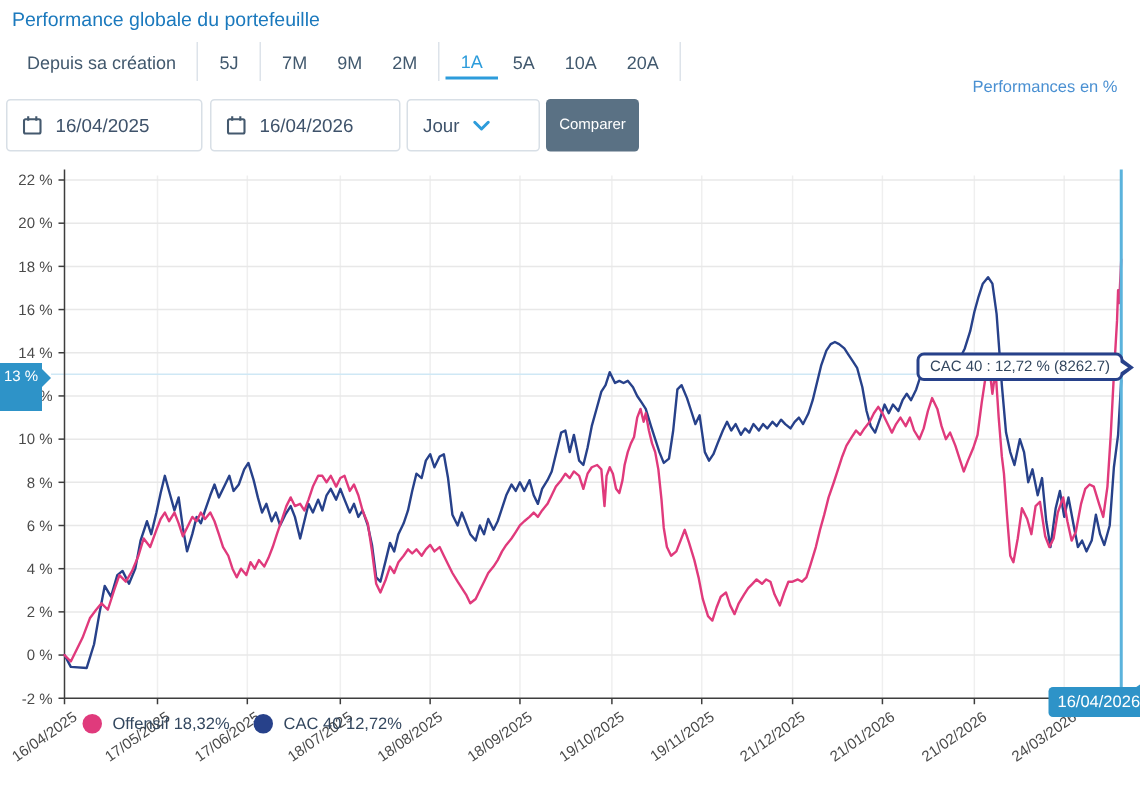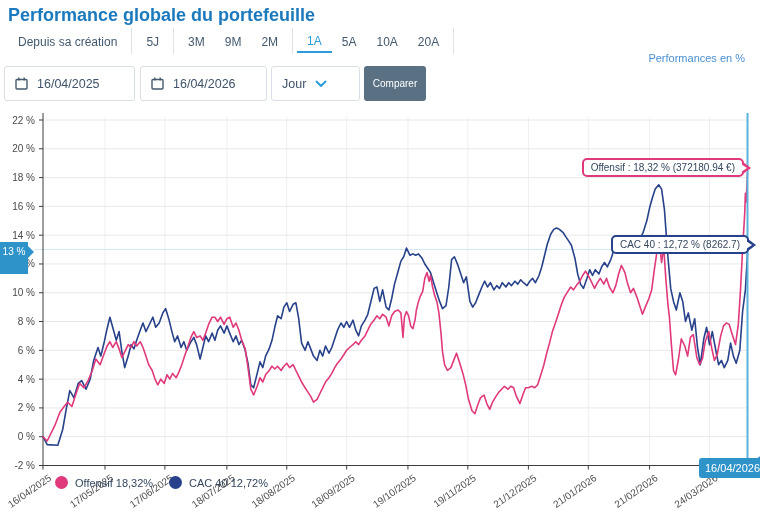--- a/index.html
+++ b/index.html
@@ -4,21 +4,21 @@
 <style>
   :root{
     --title:#1b79bd; --tab:#42596e; --tab-active:#2d9cdb; --link:#4a90d2;
     --button:#5a7184; --badge:#2e93c8; --ink:#3f536b; --border:#d8dfe6;
   }
   *{box-sizing:border-box;margin:0;padding:0}
   html,body{background:#fff}
   body{font-family:"Liberation Sans","DejaVu Sans",sans-serif;}
   #app{position:relative;width:760px;height:529px;background:#fff;overflow:hidden}
 
-  .page-title{position:absolute;left:8px;top:5px;font-size:18px;font-weight:bold;color:var(--title)}
+  .page-title{position:absolute;left:8px;top:5px;font-size:13px;font-weight:normal;color:var(--title)}
 
   .tabs{position:absolute;left:8px;top:27px;display:flex;align-items:center;height:28px;font-size:12px;font-weight:normal;color:var(--tab)}
   .tab{padding:5px 10px 3px;cursor:pointer;white-space:nowrap}
   .tab.active{color:var(--tab-active);border-bottom:2px solid var(--tab-active)}
   .tab-divider{width:1px;height:26px;background:#dde3ea;margin:0 4px}
 
   .perf-link{position:absolute;right:15px;top:52px;font-size:11px;color:var(--link);cursor:pointer}
 
   .ctrl{position:absolute;top:66px;height:35px;border:1px solid var(--border);border-radius:3px;background:#fff;display:flex;align-items:center;gap:9px;padding:0 10px;font-size:12.5px;color:var(--ink)}
   .ctrl.date1{left:4px;width:131px}
@@ -52,21 +52,21 @@
 
 <div id="app">
 
   <div class="page-title">Performance globale du portefeuille</div>
 
   <div class="tabs">
     <div class="tab">Depuis sa création</div>
     <div class="tab-divider"></div>
     <div class="tab">5J</div>
     <div class="tab-divider"></div>
-    <div class="tab">3M</div>
+    <div class="tab">7M</div>
     <div class="tab">9M</div>
     <div class="tab">2M</div>
     <div class="tab-divider"></div>
     <div class="tab active">1A</div>
     <div class="tab">5A</div>
     <div class="tab">10A</div>
     <div class="tab">20A</div>
     <div class="tab-divider"></div>
   </div>
 
@@ -182,21 +182,20 @@
       <text x="658.5745" y="479.5" text-anchor="end" font-size="10" fill="#4a4a4a" transform="rotate(-35 658.5745 479.5)">21/02/2026</text>
       <line x1="709.457" x2="709.457" y1="465.5" y2="469.5" stroke="#3d3d3d" stroke-width="1"></line>
       <text x="718.457" y="479.5" text-anchor="end" font-size="10" fill="#4a4a4a" transform="rotate(-35 718.457 479.5)">24/03/2026</text>
       <polyline points="43.0,436.7 47.2,444.6 57.8,445.3 62.7,429.5 66.2,409.4 69.8,390.6 74.0,397.8 78.2,383.4 81.7,380.6 86.0,389.2 90.2,379.1 93.7,360.4 98.0,347.5 100.8,356.1 104.3,341.7 107.1,328.7 109.9,317.2 112.7,327.3 116.3,340.3 119.1,331.6 121.9,351.8 124.7,367.6 128.2,356.1 131.1,344.6 133.9,348.9 136.7,340.3 140.2,330.2 143.0,323.0 145.9,331.6 150.1,323.0 152.9,317.2 155.7,327.3 159.2,323.0 162.8,312.9 165.6,308.6 169.1,320.1 171.9,331.6 174.7,341.7 177.6,335.9 181.1,347.5 183.9,341.7 186.7,350.3 190.2,343.1 193.8,337.4 196.6,344.6 200.1,359.0 202.9,347.5 205.7,335.9 208.6,341.7 212.1,333.1 214.9,340.3 217.7,330.2 220.5,325.9 224.1,333.1 226.9,325.9 229.7,333.1 233.2,341.7 236.0,335.9 238.9,344.6 241.7,340.3 245.2,350.3 248.0,363.3 250.8,384.9 253.6,387.8 257.2,373.4 260.0,361.9 262.8,367.6 265.6,356.1 269.1,348.9 272.0,340.3 274.8,327.3 277.6,315.8 281.1,318.7 283.9,307.1 286.8,302.8 289.6,311.5 293.1,304.3 295.9,302.8 298.7,318.7 301.6,343.1 305.1,350.3 307.9,341.7 310.7,348.9 313.5,356.1 317.1,360.4 319.9,350.3 322.7,356.1 325.5,346.0 329.0,353.2 331.8,347.5 334.7,338.8 337.5,330.2 341.0,323.0 343.8,327.3 346.6,321.5 349.5,327.3 353.0,320.1 355.8,330.2 358.6,335.9 361.4,325.9 365.0,320.1 367.8,314.3 370.6,302.8 374.1,288.4 376.9,287.0 379.8,301.4 382.6,289.9 386.1,307.1 388.9,310.0 391.7,298.5 394.5,284.1 398.1,271.2 400.9,261.1 403.7,256.8 406.5,248.1 410.0,255.3 412.9,253.9 415.7,255.3 418.5,253.9 422.0,258.2 424.8,264.0 427.7,268.3 430.5,272.6 434.0,284.1 436.8,292.8 439.6,301.4 442.5,308.6 446.0,305.7 448.8,287.0 451.6,259.6 454.4,256.8 458.0,265.4 460.8,274.0 463.6,282.7 466.4,276.9 469.9,301.4 472.7,307.1 475.6,302.8 478.4,295.6 481.9,287.0 484.7,281.2 487.5,287.0 490.4,282.7 493.9,289.9 496.7,285.6 499.5,288.4 502.3,282.7 505.9,287.0 508.7,282.7 511.5,285.6 515.0,281.2 517.8,284.1 520.7,279.8 523.5,282.7 527.0,285.6 529.8,281.2 532.6,278.4 535.4,282.7 539.0,275.5 541.8,266.8 544.6,255.3 547.4,243.8 550.9,233.7 553.8,229.4 556.6,228.0 559.4,229.4 562.9,232.3 565.7,236.6 568.6,240.9 571.4,245.2 574.9,258.2 577.7,274.0 580.5,284.1 583.4,288.4 586.9,278.4 589.7,269.7 592.5,275.5 595.3,269.7 598.9,274.0 601.7,266.8 604.5,262.5 607.3,266.8 610.8,259.6 613.6,251.0 616.5,242.4 619.3,236.6 622.8,240.9 625.6,238.0 628.4,243.8 631.3,239.5 634.8,245.2 637.6,240.9 640.4,238.0 643.2,232.3 646.8,220.8 649.6,207.8 652.4,197.7 655.2,189.1 658.7,184.8 661.6,189.1 664.4,209.3 667.9,256.8 670.7,288.4 673.5,301.4 676.3,310.0 679.9,292.8 682.7,301.4 685.5,321.5 688.3,312.9 691.8,330.2 694.7,318.7 697.5,347.5 700.3,364.7 703.8,338.8 706.6,327.3 709.5,344.6 712.3,331.6 715.8,350.3 718.6,364.7 721.4,360.4 724.3,367.6 727.8,360.4 730.6,343.1 733.4,356.1 736.2,363.3 739.8,350.3 742.6,311.5 745.4,289.9 747.5,253.6" fill="none" stroke="#27418a" stroke-width="1.6" stroke-linejoin="round" stroke-linecap="round"></polyline>
       <polyline points="43.0,436.7 47.2,441.0 55.0,425.2 59.9,412.2 64.1,406.5 67.7,402.2 71.9,406.5 76.1,393.5 79.6,383.4 83.9,387.8 88.1,380.6 92.3,370.5 95.8,359.0 100.1,364.7 104.3,353.2 107.1,346.0 109.9,341.7 112.7,347.5 116.3,341.7 119.1,348.9 121.9,357.5 124.7,351.8 128.2,344.6 131.1,347.5 133.9,341.7 136.7,346.0 140.2,341.7 143.0,347.5 145.9,356.1 148.7,364.7 152.2,370.5 155.0,379.1 157.8,384.9 160.7,379.1 164.2,383.4 167.0,374.8 169.8,379.1 172.6,373.4 176.2,377.7 179.0,371.9 181.8,364.7 184.6,356.1 188.1,346.0 190.9,337.4 193.8,331.6 196.6,337.4 200.1,335.9 202.9,340.3 205.7,333.1 208.6,324.4 212.1,317.2 214.9,317.2 217.7,321.5 220.5,317.2 224.1,324.4 226.9,318.7 229.7,317.2 233.2,327.3 236.0,323.0 238.9,330.2 241.7,340.3 245.2,348.9 248.0,367.6 250.8,389.2 253.6,395.0 257.2,386.3 260.0,377.7 262.8,382.0 265.6,374.8 269.1,370.5 272.0,366.2 274.8,369.0 277.6,366.2 281.1,370.5 283.9,366.2 286.8,363.3 289.6,367.6 293.1,364.7 295.9,370.5 298.7,376.2 301.6,382.0 305.1,387.8 307.9,392.1 310.7,396.4 313.5,402.2 317.1,399.3 319.9,393.5 322.7,387.8 325.5,382.0 329.0,377.7 331.8,373.4 334.7,367.6 337.5,363.3 341.0,359.0 343.8,354.7 346.6,350.3 349.5,347.5 353.0,344.6 355.8,341.7 358.6,344.6 361.4,340.3 365.0,335.9 367.8,330.2 370.6,324.4 374.1,320.1 376.9,315.8 379.8,318.7 382.6,314.3 386.1,317.2 388.9,325.9 391.7,315.8 394.5,311.5 398.1,310.0 400.9,312.9 403.0,337.4 404.4,317.2 406.5,311.5 408.6,315.8 410.7,325.9 412.9,328.7 415.0,320.1 416.4,310.0 418.5,301.4 420.6,295.6 422.7,291.3 424.8,278.4 427.0,272.6 429.1,281.2 430.5,275.5 432.6,287.0 434.7,295.6 436.8,301.4 438.9,312.9 441.0,333.1 442.5,351.8 444.6,364.7 447.4,370.5 450.9,367.6 453.7,360.4 456.5,353.2 459.4,361.9 462.9,373.4 465.7,384.9 468.5,399.3 472.0,410.8 474.9,413.7 477.7,405.0 480.5,397.8 484.0,395.0 486.8,403.6 489.7,409.4 492.5,402.2 496.0,396.4 498.8,392.1 501.6,389.2 504.4,386.3 508.0,389.2 510.8,386.3 513.6,387.8 516.4,396.4 519.9,403.6 522.8,395.0 525.6,387.8 528.4,387.8 531.9,386.3 534.7,387.8 537.6,384.9 540.4,376.2 543.9,364.7 546.7,353.2 549.5,343.1 552.4,331.6 555.9,321.5 558.7,312.9 561.5,304.3 564.3,297.1 567.9,291.3 570.7,287.0 573.5,289.9 576.3,285.6 579.8,281.2 582.6,275.5 585.5,271.2 588.3,275.5 591.8,282.7 594.6,288.4 597.4,282.7 600.3,278.4 603.8,284.1 606.6,278.4 609.4,287.0 612.9,292.8 615.8,285.6 618.6,274.0 621.4,265.4 624.9,272.6 627.7,284.1 630.6,292.8 633.4,288.4 636.9,297.1 639.7,305.7 642.5,314.3 645.3,307.1 648.9,298.5 651.7,289.9 654.5,268.3 657.3,249.6 659.4,243.8 661.6,262.5 663.7,246.7 665.8,278.4 667.9,304.3 669.3,315.8 671.4,344.6 673.5,370.5 675.6,374.8 678.5,359.0 681.3,338.8 684.8,346.0 687.6,356.1 690.4,337.4 693.3,334.5 696.8,357.5 699.6,364.7 702.4,359.0 705.2,341.7 708.8,331.6 711.6,347.5 714.4,360.4 717.2,354.7 720.7,335.9 723.5,325.9 726.4,323.0 729.2,324.4 732.7,335.9 735.5,344.6 738.3,324.4 740.5,289.9 742.6,249.6 744.7,213.6 745.4,193.4 746.1,202.1 747.5,173.0" fill="none" stroke="#e03a7c" stroke-width="1.6" stroke-linejoin="round" stroke-linecap="round"></polyline>
       <line x1="747.5" x2="747.5" y1="113" y2="458" stroke="#5bb3dc" stroke-width="2"></line>
     </svg>
 
   <div class="ybadge badge" style="--b: #2e93c8;">13 %</div>
 
-  <div class="tip offensif" style="--c: #e03a7c;">Offensif : 18,32 % (372180.94 €)</div>
   <div class="tip cac" style="--c: #27418a;">CAC 40 : 12,72 % (8262.7)</div>
 
   <div class="xbadge badge" style="--b: #2e93c8;">16/04/2026</div>
 
   <div class="legend">
     <div class="legend-item">
       <span class="legend-dot" style="background: rgb(224, 58, 124);"></span>
       <span>Offensif  18,32%</span>
     </div>
     <div class="legend-item">

